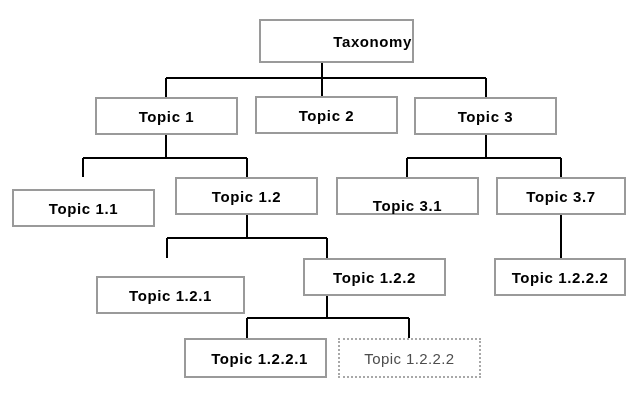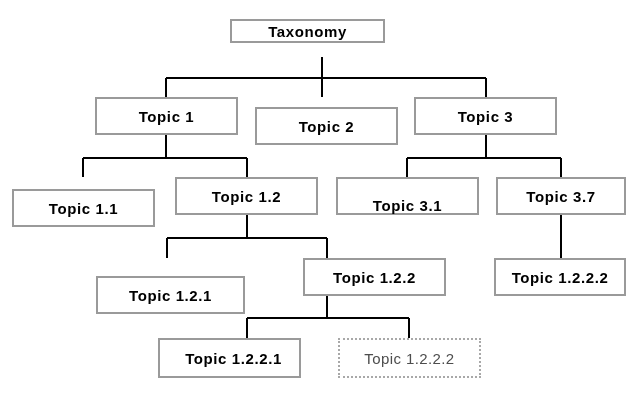--- a/index.html
+++ b/index.html
@@ -72,27 +72,27 @@
 
       <path d="M 247,215 L 247,238 M 167,238 L 327,238 M 167,238 L 167,258 M 327,238 L 327,258"></path>
 
       <path d="M 561,215 L 561,258"></path>
 
       <path d="M 327,296 L 327,318 M 247,318 L 409,318 M 247,318 L 247,338 M 409,318 L 409,338"></path>
     </g>
   </svg>
 
   <div id="nodes">
-      <div class="node" style="left: 230px; top: 19px; width: 155px; height: 24px;">
+      <div class="node" style="left: 259px; top: 19px; width: 155px; height: 44px; justify-content: flex-end;">
         <span class="label">Taxonomy</span>
       </div>
       <div class="node" style="left: 95px; top: 97px; width: 143px; height: 38px;">
         <span class="label">Topic 1</span>
       </div>
-      <div class="node" style="left: 255px; top: 107px; width: 143px; height: 38px;">
+      <div class="node" style="left: 255px; top: 96px; width: 143px; height: 38px;">
         <span class="label">Topic 2</span>
       </div>
       <div class="node" style="left: 414px; top: 97px; width: 143px; height: 38px;">
         <span class="label">Topic 3</span>
       </div>
       <div class="node" style="left: 12px; top: 177px; width: 143px; height: 38px; margin-top: 12px;">
         <span class="label">Topic 1.1</span>
       </div>
       <div class="node" style="left: 175px; top: 177px; width: 143px; height: 38px;">
         <span class="label">Topic 1.2</span>
@@ -105,21 +105,21 @@
       </div>
       <div class="node" style="left: 96px; top: 276px; width: 149px; height: 38px;">
         <span class="label">Topic 1.2.1</span>
       </div>
       <div class="node" style="left: 255px; top: 258px; width: 143px; height: 38px; margin-left: 48px;">
         <span class="label">Topic 1.2.2</span>
       </div>
       <div class="node" style="left: 494px; top: 258px; width: 132px; height: 38px;">
         <span class="label">Topic 1.2.2.2</span>
       </div>
-      <div class="node" style="left: 158px; top: 338px; width: 143px; height: 40px; padding-left: 8px;">
+      <div class="node" style="left: 184px; top: 338px; width: 143px; height: 40px; padding-left: 8px;">
         <span class="label">Topic 1.2.2.1</span>
       </div>
       <div class="node ghost" style="left: 338px; top: 338px; width: 143px; height: 40px;">
         <span class="label">Topic 1.2.2.2</span>
       </div>
     </div>
 
 </div>
 
 </body></html>

